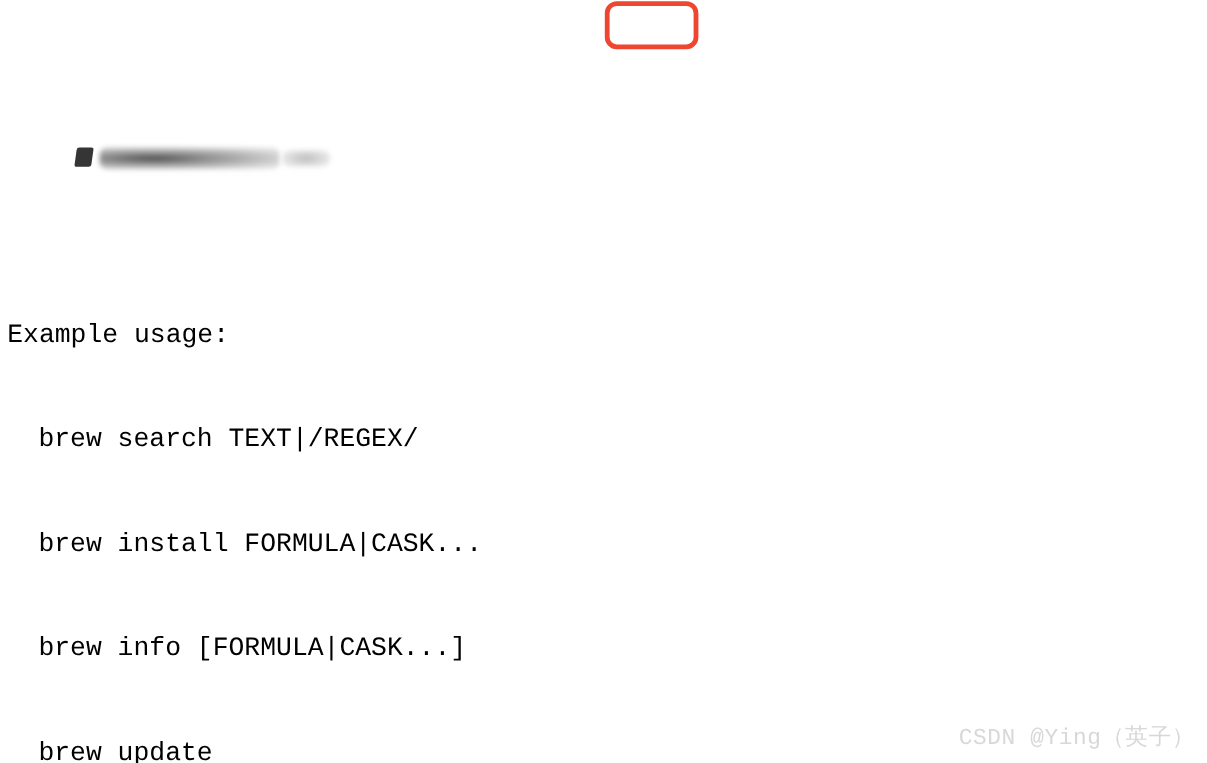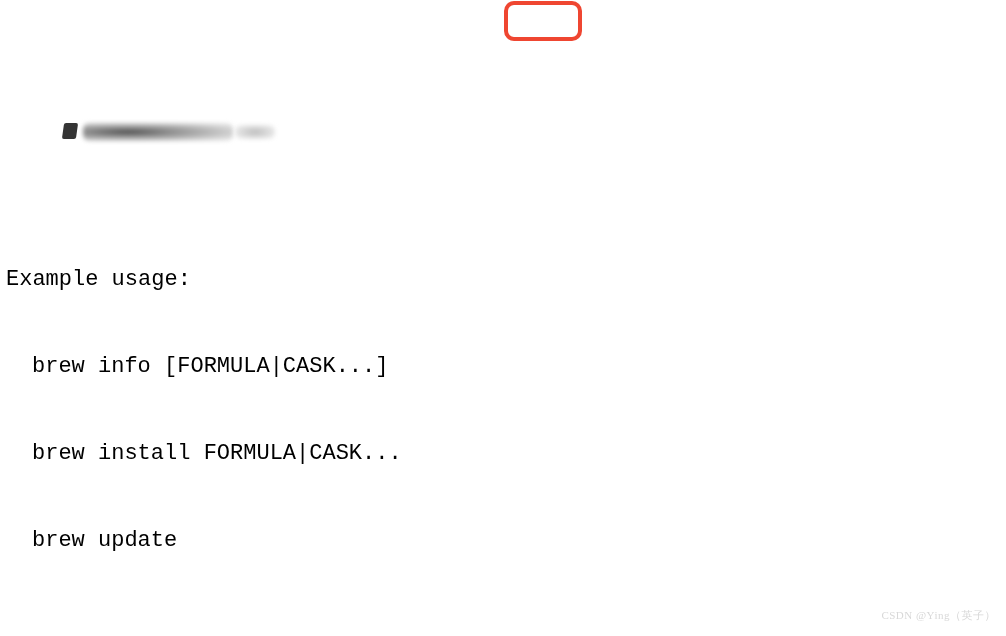--- a/index.html
+++ b/index.html
@@ -70,22 +70,22 @@
       left: 504px;
       top: 1px;
       width: 78px;
       height: 40px;
       pointer-events: none;
     }
     .watermark {
       position: absolute;
       right: 10px;
       bottom: 6px;
-      font-family: Liberation Serif, serif;
-      font-size: 11px;
+      font-family: Liberation Mono, monospace;
+      font-size: 19px;
       color: #d8d8d8;
       letter-spacing: 0.5px;
     }
     .line {
       display: block;
     }
     .indent {
       padding-left: 26px;
       display: block;
     }
@@ -95,22 +95,23 @@
 
 <div class="terminal">
 
   <div class="line">
     <span class="smudge">
       <span class="sm-a"></span><span class="sm-b"></span><span class="sm-c"></span>
     </span>
   </div>
 
   <span class="line">Example usage:</span>
+  <span class="indent">brew search TEXT|/REGEX/</span>
+  <span class="indent">brew install FORMULA|CASK...</span>
   <span class="indent">brew info [FORMULA|CASK...]</span>
-  <span class="indent">brew install FORMULA|CASK...</span>
   <span class="indent">brew update</span>
   
   
   
 
   
 
   
   
   

